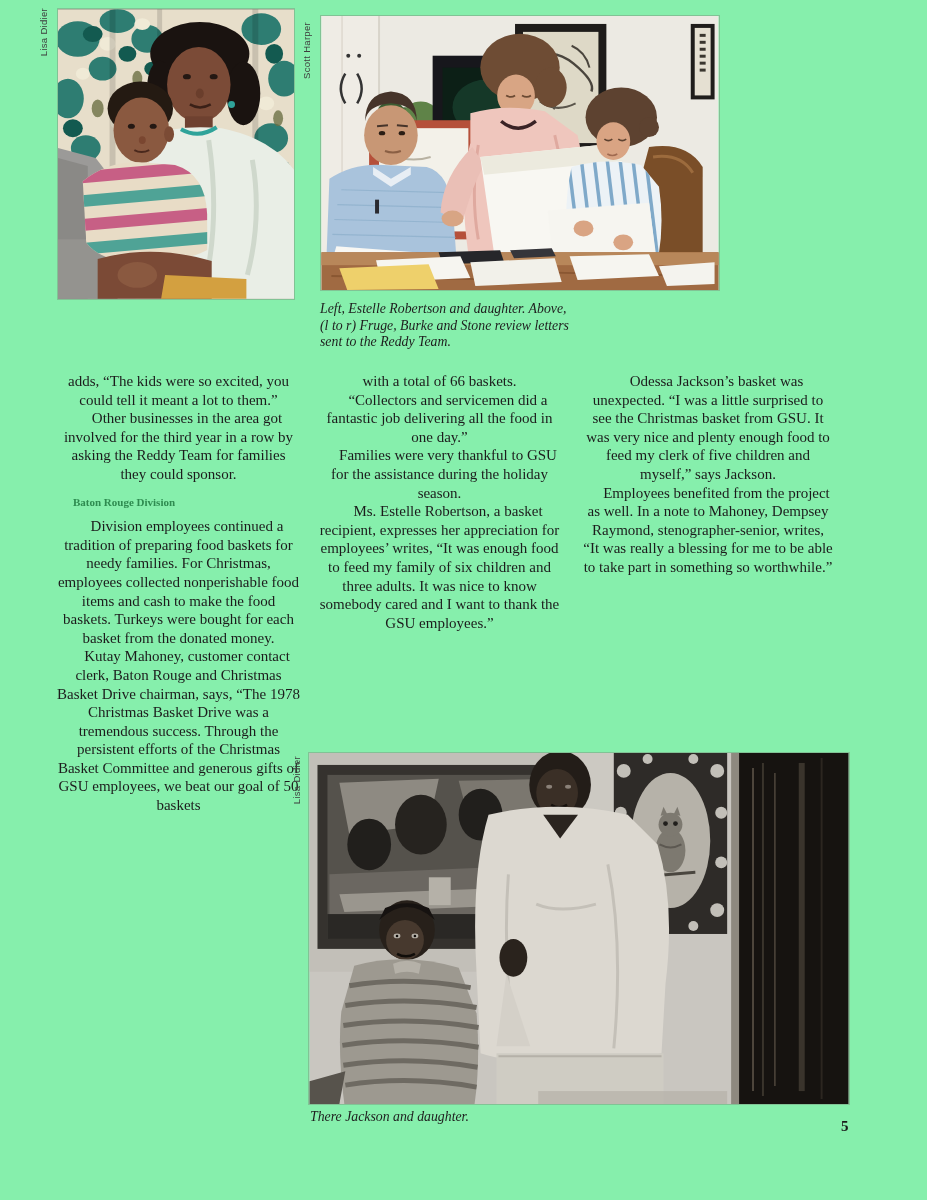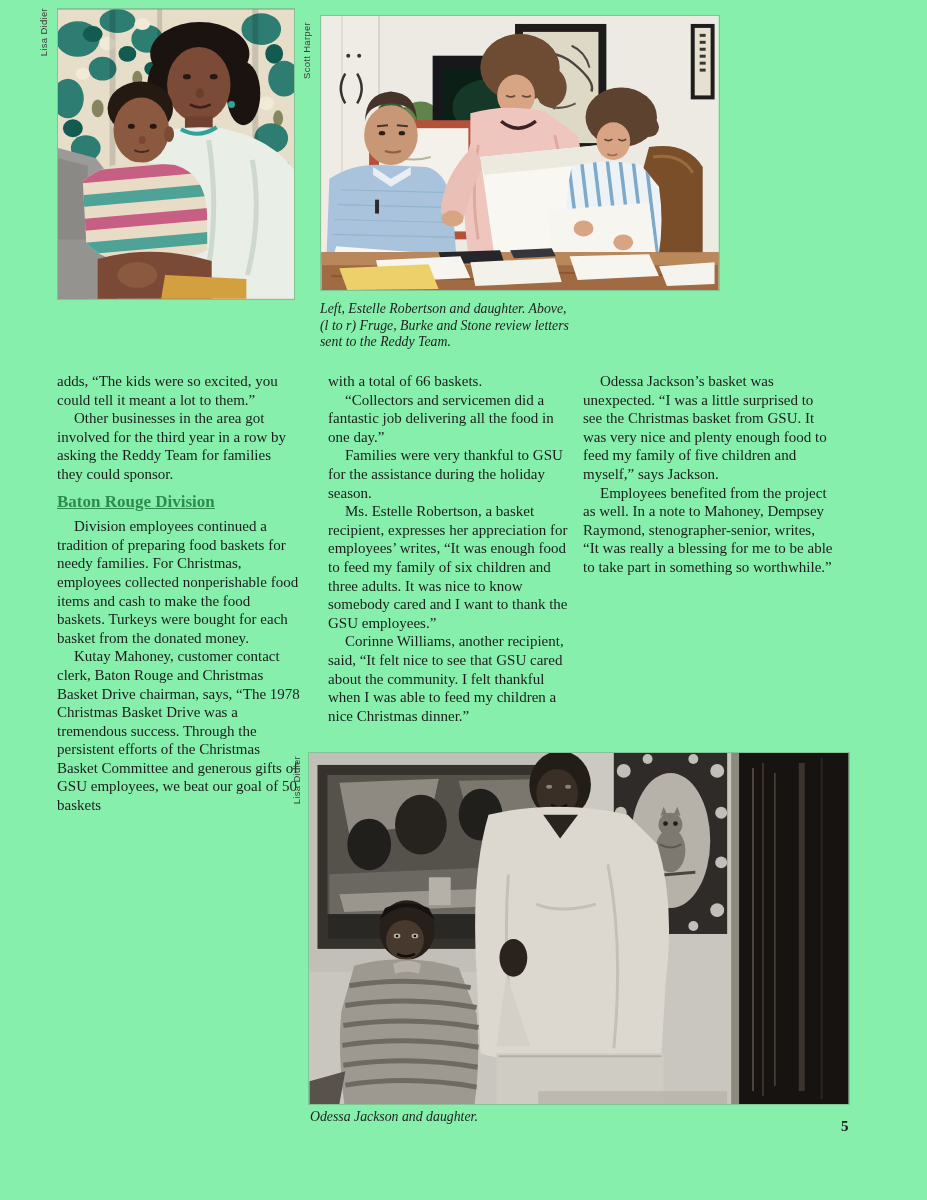--- a/index.html
+++ b/index.html
@@ -12,24 +12,24 @@
   .photo svg{display:block;border:1px solid rgba(120,115,105,.35);box-sizing:border-box;}
   .credit{
     position:absolute;writing-mode:vertical-rl;transform:rotate(180deg);
     font-family:"Liberation Sans",sans-serif;font-size:9.5px;color:#3c3c3c;
     letter-spacing:.3px;white-space:nowrap;
   }
   .caption{
     position:absolute;font-style:italic;font-size:13.8px;line-height:16.5px;color:#1e1e1e;
   }
   .col{position:absolute;font-size:15px;line-height:18.6px;}
-  .col p{margin:0;text-indent:17px;}
+  .col p{margin:0;text-indent:17px;text-align:center;}
   .col p.flush{text-indent:0;}
   .division-heading{
-    font-size:17px;font-weight:bold;color:#2e8b50;margin:9px 0 6px 0;text-decoration:underline;
+    font-size:11px;font-weight:bold;color:#2e8b50;margin:9px 0 6px 16px;
   }
   .page-number{
     position:absolute;font-weight:bold;font-size:15px;color:#1a1a1a;
   }
 </style>
 </head>
 <body>
 
 <div class="page">
 
@@ -262,30 +262,29 @@
   <div class="caption" style="left:320px;top:301px;width:252px;">Left, Estelle Robertson and daughter. Above, (l to r) Fruge, Burke and Stone review letters sent to the Reddy Team.</div>
 
   <div class="col" style="left:57px;top:372px;width:243px;">
     <p class="flush">adds, “The kids were so excited, you could tell it meant a lot to them.”</p>
     <p>Other businesses in the area got involved for the third year in a row by asking the Reddy Team for families they could sponsor.</p>
     <h2 class="division-heading">Baton Rouge Division</h2>
     <p>Division employees continued a tradition of preparing food baskets for needy families. For Christmas, employees collected nonperishable food items and cash to make the food baskets. Turkeys were bought for each basket from the donated money.</p>
     <p>Kutay Mahoney, customer contact clerk, Baton Rouge and Christmas Basket Drive chairman, says, “The 1978 Christmas Basket Drive was a tremendous success. Through the persistent efforts of the Christmas Basket Committee and generous gifts of GSU employees, we beat our goal of 50 baskets</p>
   </div>
 
-  <div class="col" style="left:328px;top:372px;width:245px;">
+  <div class="col" style="left:317px;top:372px;width:245px;">
     <p class="flush">with a total of 66 baskets.</p>
     <p>“Collectors and servicemen did a fantastic job delivering all the food in one day.”</p>
     <p>Families were very thankful to GSU for the assistance during the holiday season.</p>
     <p>Ms. Estelle Robertson, a basket recipient, expresses her appreciation for employees’ writes, “It was enough food to feed my family of six children and three adults. It was nice to know somebody cared and I want to thank the GSU employees.”</p>
-    <p>Corinne Williams, another recipient, said, “It felt nice to see that GSU cared about the community. I felt thankful when I was able to feed my children a nice Christmas dinner.”</p>
   </div>
 
   <div class="col" style="left:583px;top:372px;width:250px;">
-    <p>Odessa Jackson’s basket was unexpected. “I was a little surprised to see the Christmas basket from GSU. It was very nice and plenty enough food to feed my family of five children and myself,” says Jackson.</p>
+    <p>Odessa Jackson’s basket was unexpected. “I was a little surprised to see the Christmas basket from GSU. It was very nice and plenty enough food to feed my clerk of five children and myself,” says Jackson.</p>
     <p>Employees benefited from the project as well. In a note to Mahoney, Dempsey Raymond, stenographer-senior, writes, “It was really a blessing for me to be able to take part in something so worthwhile.”</p>
   </div>
 
   <span class="credit" style="left:291px;top:756px;">Lisa Didier</span>
 
   <div class="photo" style="left:308px;top:752px;">
     <svg viewBox="0 0 542 353" width="542" height="353">
       <rect width="542" height="353" fill="#c9c6c0"></rect>
       <rect x="0" y="0" width="300" height="220" fill="#c2bfb8"></rect>
       <rect x="262" y="0" width="46" height="210" fill="#ccc9c2"></rect>
@@ -372,17 +371,17 @@
           <path d="M34,314 Q100,304 169,316"></path>
           <path d="M36,334 Q100,324 168,336"></path>
         </g>
         <path d="M84,212 Q98,206 112,212 L110,222 Q98,218 86,222 Z" fill="#b5b1a8"></path>
       </g>
       <polygon points="0,330 36,320 30,353 0,353" fill="#57534c"></polygon>
       <rect x="230" y="340" width="190" height="13" fill="#b5b1a8" opacity="0.7"></rect>
     </svg>
   </div>
 
-  <div class="caption" style="left:310px;top:1109px;width:320px;">Odessa Jackson and daughter.</div>
+  <div class="caption" style="left:310px;top:1109px;width:320px;">There Jackson and daughter.</div>
 
   <div class="page-number" style="left:841px;top:1118px;">5</div>
 
 </div>
 
 </body></html>

